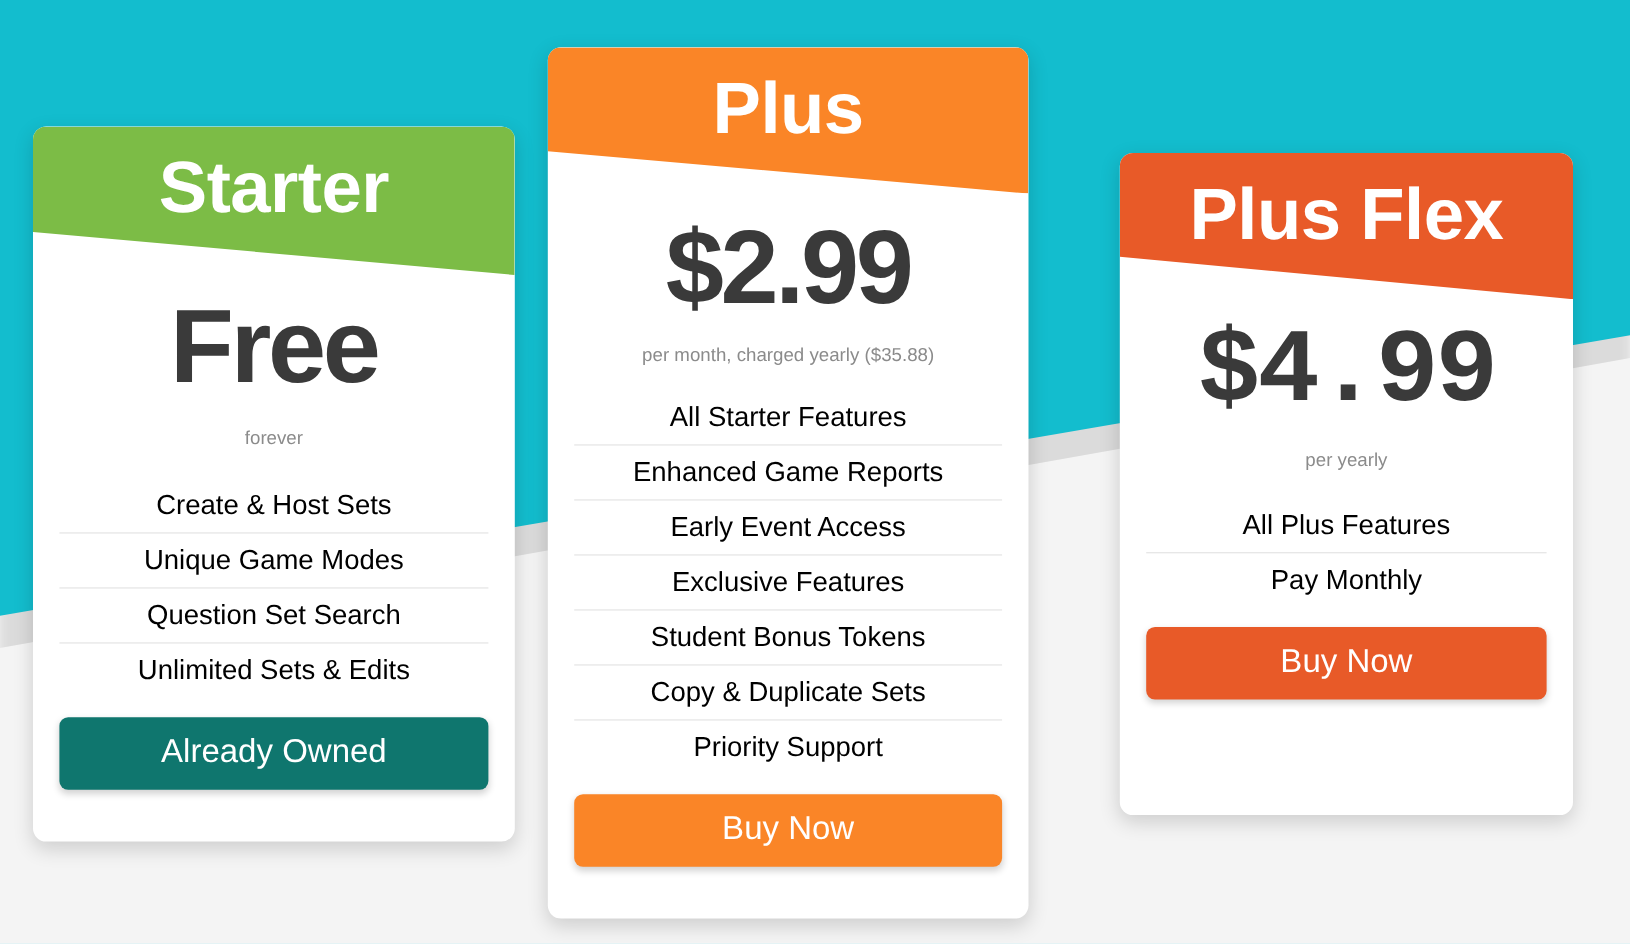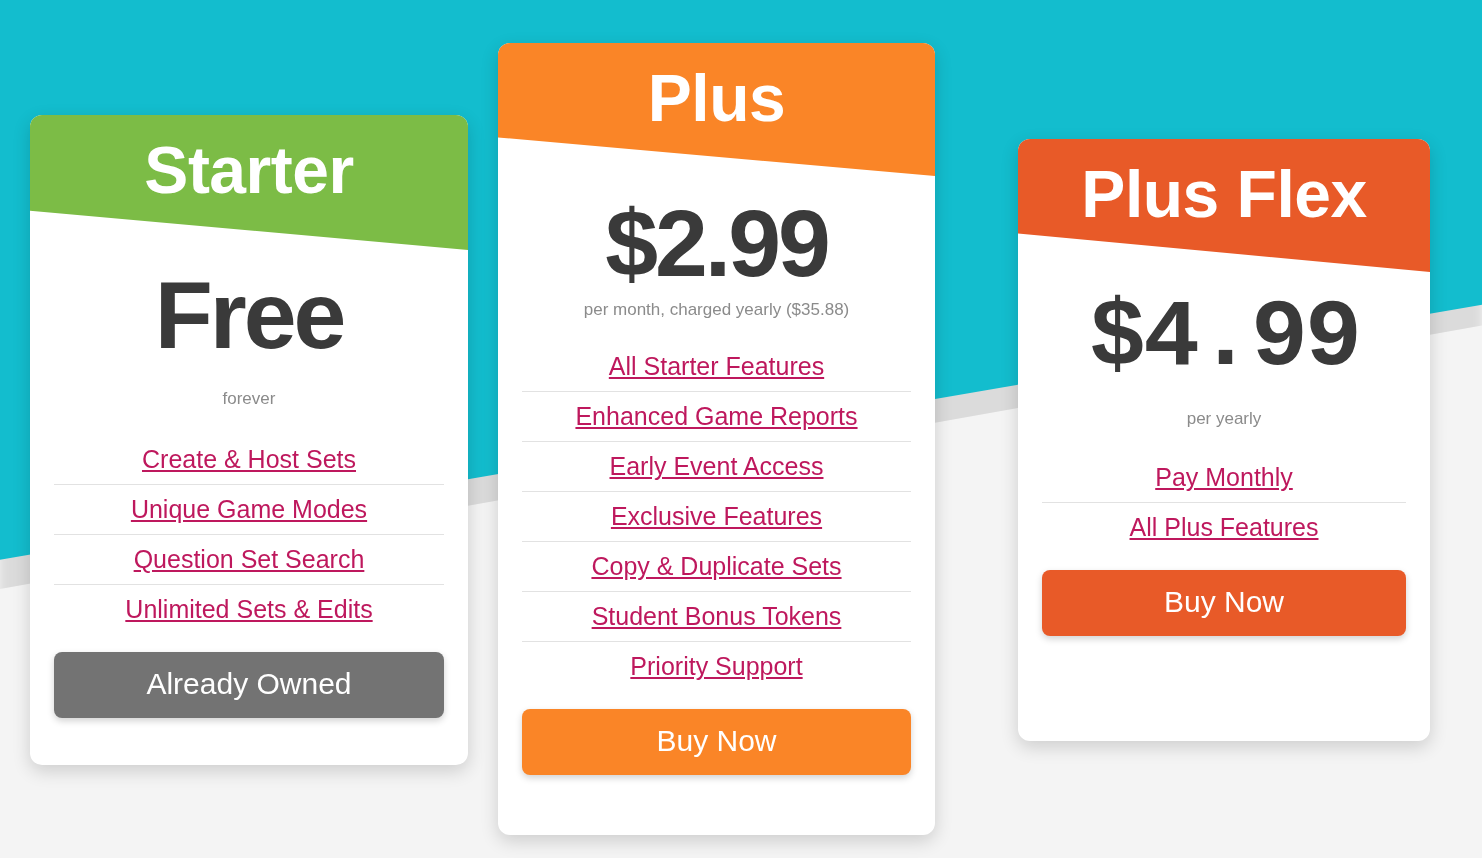--- a/index.html
+++ b/index.html
@@ -92,26 +92,25 @@
     color: #8b8b8b;
     font-size: 17px;
     line-height: 1.2;
   }
 
   .features {
     list-style: none;
     margin-top: 26px;
   }
   .features li {
-    color: #be185d;
+    color: #000000;
     font-size: 25px;
     line-height: 1;
     padding: 12px 0;
     white-space: nowrap;
-    text-decoration: underline;
   }
   .features li + li {
     border-top: 1px solid #e2e2e2;
   }
 
   .cta {
     display: block;
     width: 100%;
     margin-top: 18px;
     border: none;
@@ -131,35 +130,35 @@
   }
   #card-starter .card-header { height: 135px; }
   #card-starter .card-header .hdr-fill {
     background: #7cbc46;
     clip-path: polygon(0 0, 100% 0, 100% 100%, 0 71%);
   }
   #card-starter .card-header .hdr-title { font-size: 66px; margin-top: 22px; }
   #card-starter .card-body { padding-top: 18px; }
   #card-starter .price { font-size: 95px; }
   #card-starter .price-note { margin-top: 26px; font-size: 17px; }
-  #card-starter .cta { background: #737373; }
+  #card-starter .cta { background: #0f766e; }
 
   #card-plus {
     left: 498px; top: 43px; width: 437px; height: 792px;
     z-index: 7;
   }
   #card-plus .card-header { height: 133px; }
   #card-plus .card-header .hdr-fill {
     background: #fa8527;
     clip-path: polygon(0 0, 100% 0, 100% 100%, 0 71%);
   }
   #card-plus .card-header .hdr-title { font-size: 66px; margin-top: 22px; }
   #card-plus .card-body { padding-top: 20px; }
   #card-plus .price { font-size: 95px; }
-  #card-plus .price-note { margin-top: 9px; font-size: 17px; }
+  #card-plus .price-note { margin-top: 22px; font-size: 17px; }
   #card-plus .features { margin-top: 22px; }
   #card-plus .cta { background: #fa8527; }
 
   #card-plusflex {
     left: 1018px; top: 139px; width: 412px; height: 602px;
   }
   #card-plusflex .card-header { height: 133px; }
   #card-plusflex .card-header .hdr-fill {
     background: #e85a28;
     clip-path: polygon(0 0, 100% 0, 100% 100%, 0 71%);
@@ -203,37 +202,37 @@
       <div class="hdr-title">Plus</div>
     </div>
     <div class="card-body">
       <div class="price">$2.99</div>
       <div class="price-note">per month, charged yearly ($35.88)</div>
       <ul class="features">
         <li>All Starter Features</li>
         <li>Enhanced Game Reports</li>
         <li>Early Event Access</li>
         <li>Exclusive Features</li>
+        <li>Student Bonus Tokens</li>
         <li>Copy &amp; Duplicate Sets</li>
-        <li>Student Bonus Tokens</li>
         <li>Priority Support</li>
       </ul>
       <button class="cta">Buy Now</button>
     </div>
   </div>
 
   <div class="card" id="card-plusflex">
     <div class="card-header">
       <div class="hdr-fill"></div>
       <div class="hdr-title">Plus Flex</div>
     </div>
     <div class="card-body">
       <div class="price">$4.99</div>
       <div class="price-note">per yearly</div>
       <ul class="features">
+        <li>All Plus Features</li>
         <li>Pay Monthly</li>
-        <li>All Plus Features</li>
       </ul>
       <button class="cta">Buy Now</button>
     </div>
   </div>
 
 </div>
 
 </body></html>

